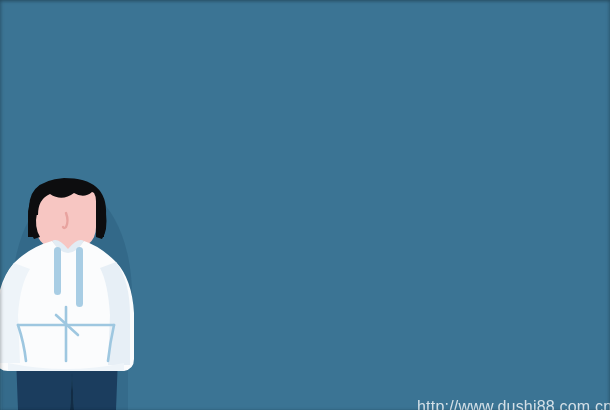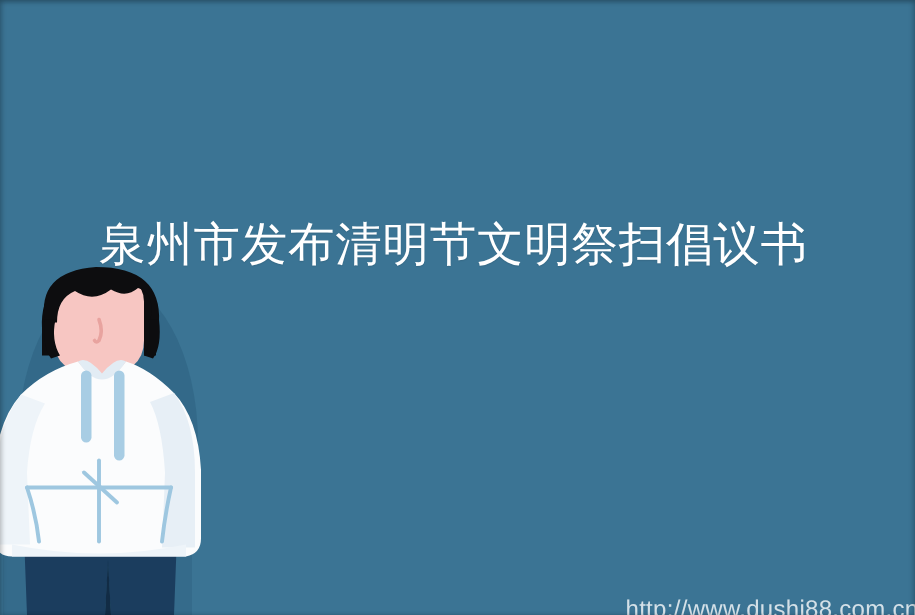--- a/index.html
+++ b/index.html
@@ -140,18 +140,17 @@
           <path d="M18 150 L114 150"></path>
           <path d="M66 132 L66 186"></path>
           <path d="M56 140 L78 160"></path>
         </g>
 
         <path d="M8 188 Q66 200 124 188 L124 196 L8 196 Z" fill="#eef4f9"></path>
       </g>
     </svg>
   </div>
 
-  <div id="headline">泉州市发布清明节文明祭扫倡议书</div>
 
   <div id="watermark">http://www.dushi88.com.cn</div>
 
   <div id="edge-shade"></div>
 </div>
 
 </body></html>

